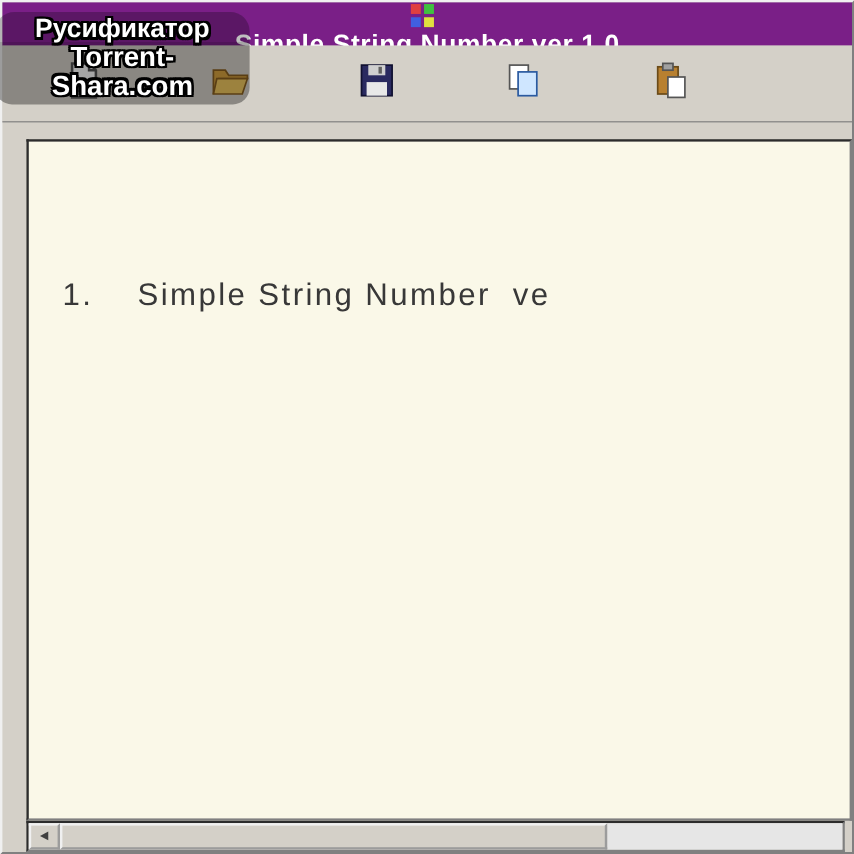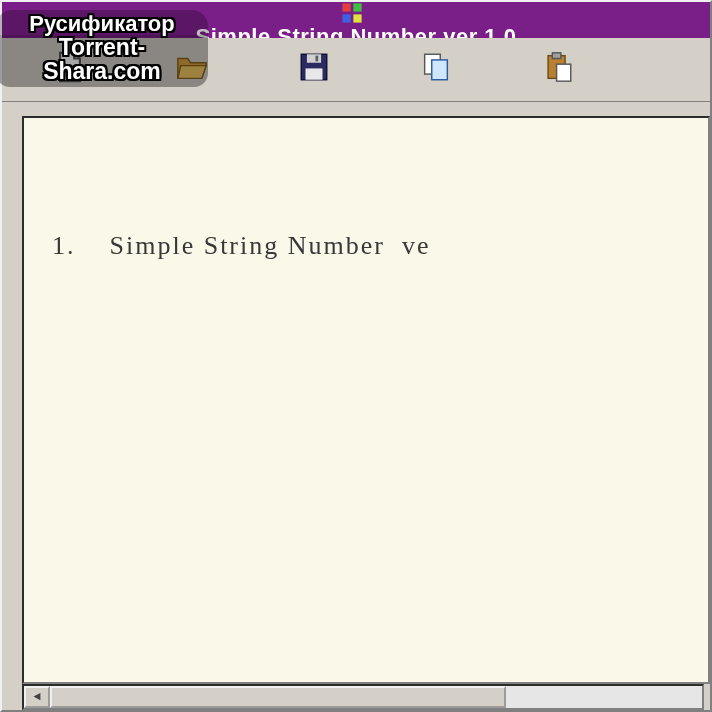--- a/index.html
+++ b/index.html
@@ -61,21 +61,21 @@
     padding: 14px 0 0 20px;
     display: flex;
     flex-direction: column;
     overflow: hidden;
   }
   .editor {
     flex: 1;
     background: #faf8e8;
     border: 2px inset #808080;
     padding: 34px 20px 10px 28px;
-    font-family: Liberation Serif, serif;
+    font-family: Liberation Sans, sans-serif;
     font-size: 26px;
     line-height: 1.45;
     color: #383838;
     white-space: pre;
     letter-spacing: 2px;
     overflow: hidden;
   }
   .editor .line { min-height: 38px; }
   .editor .gap { height: 30px; }
   .editor .gap-lg { height: 54px; }

